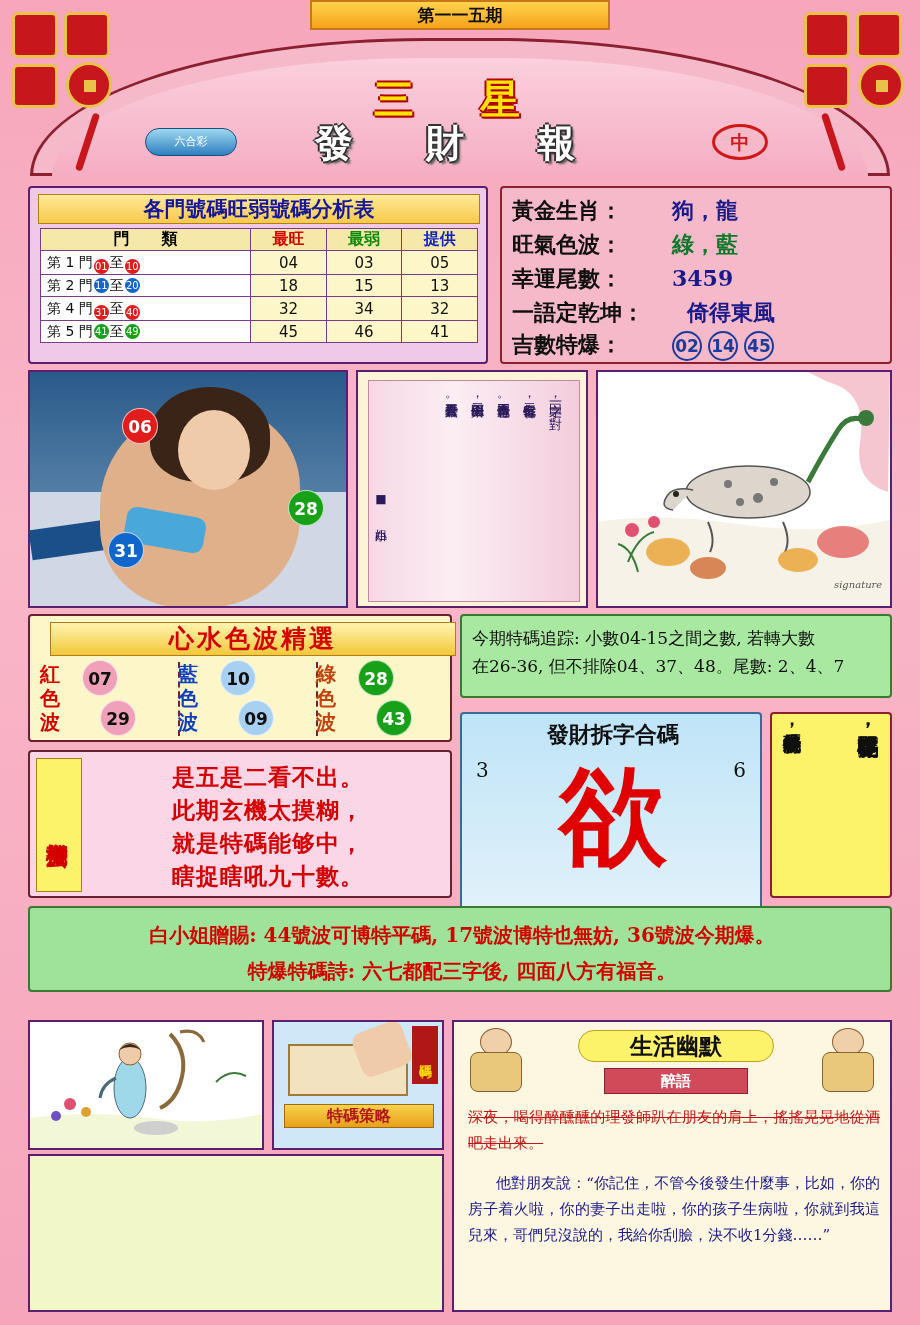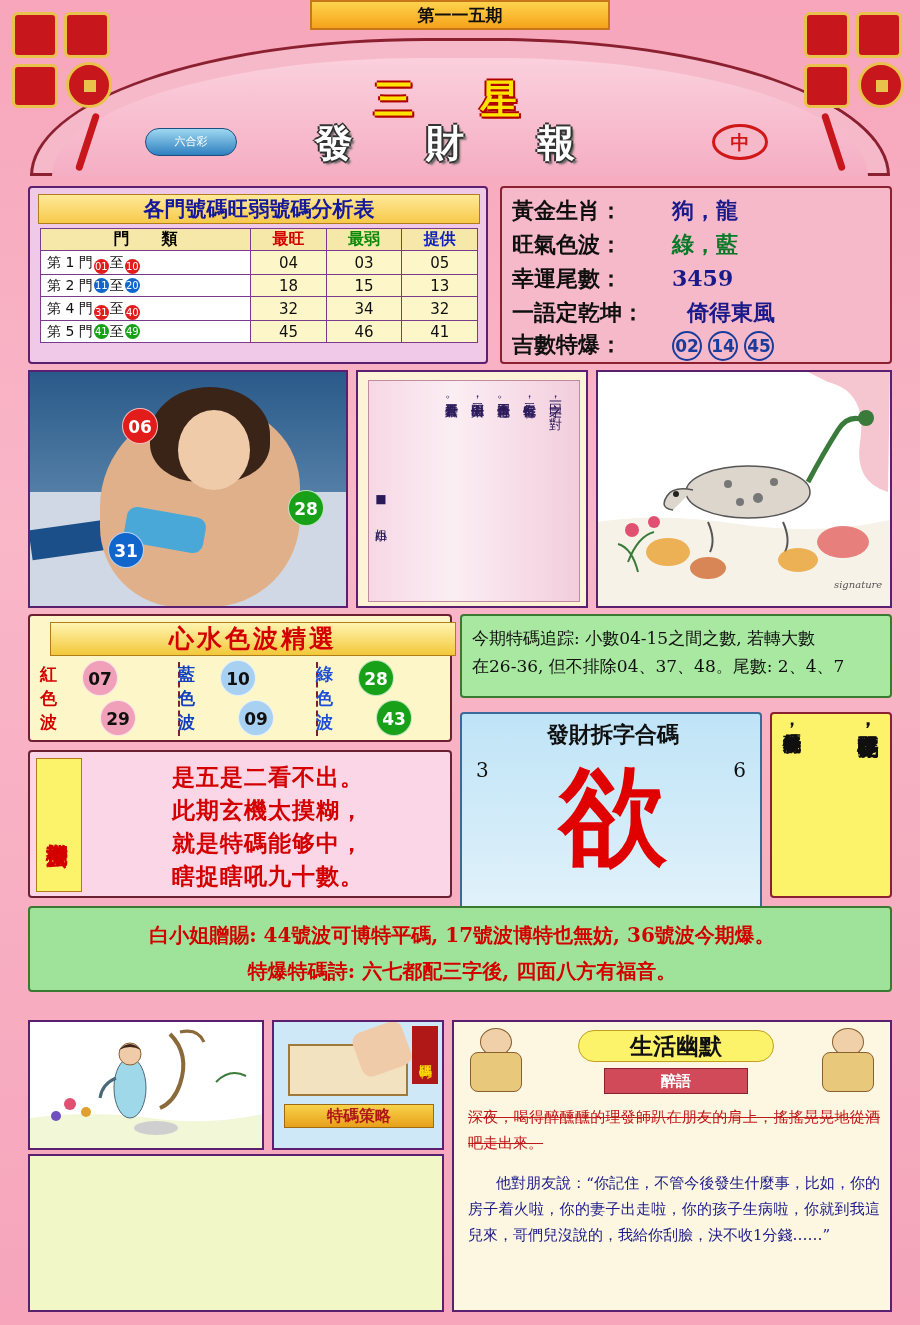--- a/index.html
+++ b/index.html
@@ -189,21 +189,21 @@
     border:1px solid #b07d1a;
     text-align:center; line-height:32px;
     font-size:25px; font-weight:bold; color:#d40000;
     letter-spacing:3px;
     font-family:"DejaVu Serif", serif;
     margin-left:12px;
   }
   .wave-col { position:absolute; top:44px; width:132px; height:78px; }
   .wave-lbl {
     position:absolute; left:2px; top:2px; width:30px;
-    font-size:17px; font-weight:bold; line-height:24px;
+    font-size:20px; font-weight:bold; line-height:24px;
     font-family:"DejaVu Serif", serif;
   }
   .wave-sep { position:absolute; top:46px; width:0; height:74px; border-left:2px dashed #7a2030; }
   
   .track {
     left:460px; top:614px; width:432px; height:84px;
     background:#a8e8a0; border:2px solid #3a7a30; border-radius:4px;
   }
   .track p {
     margin:0; padding:8px 10px 0 10px;
@@ -482,21 +482,21 @@
           <div class="wave-lbl" style="color: rgb(212, 0, 0);">紅色波</div>
           <div class="ball-circ" style="left: 44px; top: 0px; background: rgb(240, 160, 184); color: rgb(16, 16, 16);">07</div>
           <div class="ball-circ" style="left: 62px; top: 40px; background: rgb(240, 160, 184); color: rgb(16, 16, 16);">29</div>
         </div>
         <div class="wave-col" style="left: 146px;">
           <div class="wave-lbl" style="color: rgb(16, 64, 192);">藍色波</div>
           <div class="ball-circ" style="left: 44px; top: 0px; background: rgb(168, 208, 240); color: rgb(16, 16, 16);">10</div>
           <div class="ball-circ" style="left: 62px; top: 40px; background: rgb(168, 208, 240); color: rgb(16, 16, 16);">09</div>
         </div>
         <div class="wave-col" style="left: 284px;">
-          <div class="wave-lbl" style="color: #1d4ed8;">綠色波</div>
+          <div class="wave-lbl" style="color: #c2410c;">綠色波</div>
           <div class="ball-circ" style="left: 44px; top: 0px; background: rgb(24, 160, 24); color: rgb(255, 255, 255);">28</div>
           <div class="ball-circ" style="left: 62px; top: 40px; background: rgb(24, 160, 24); color: rgb(255, 255, 255);">43</div>
         </div>
       </div>
   </div>
 
   <div class="box track">
     <p>今期特碼追踪: 小數04-15之間之數, 若轉大數</p>
     <p style="padding-top:0;">在26-36, 但不排除04、37、48。尾數: 2、4、7</p>
   </div>

